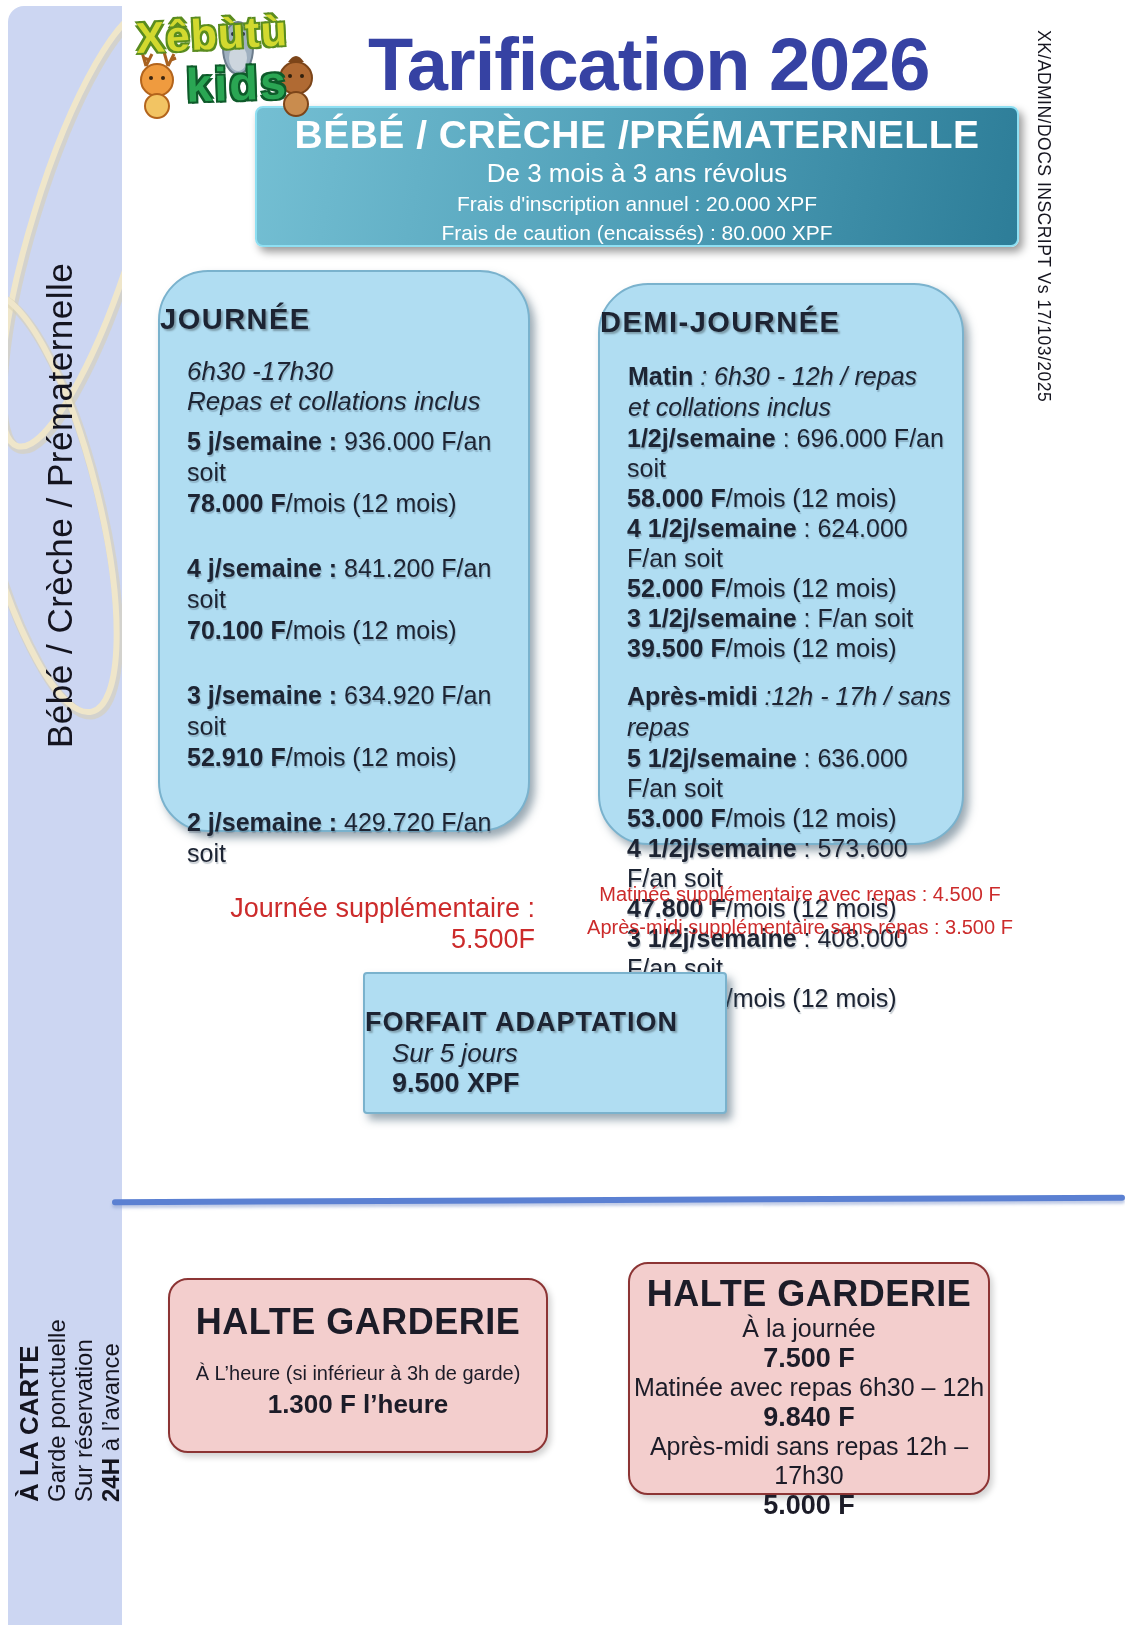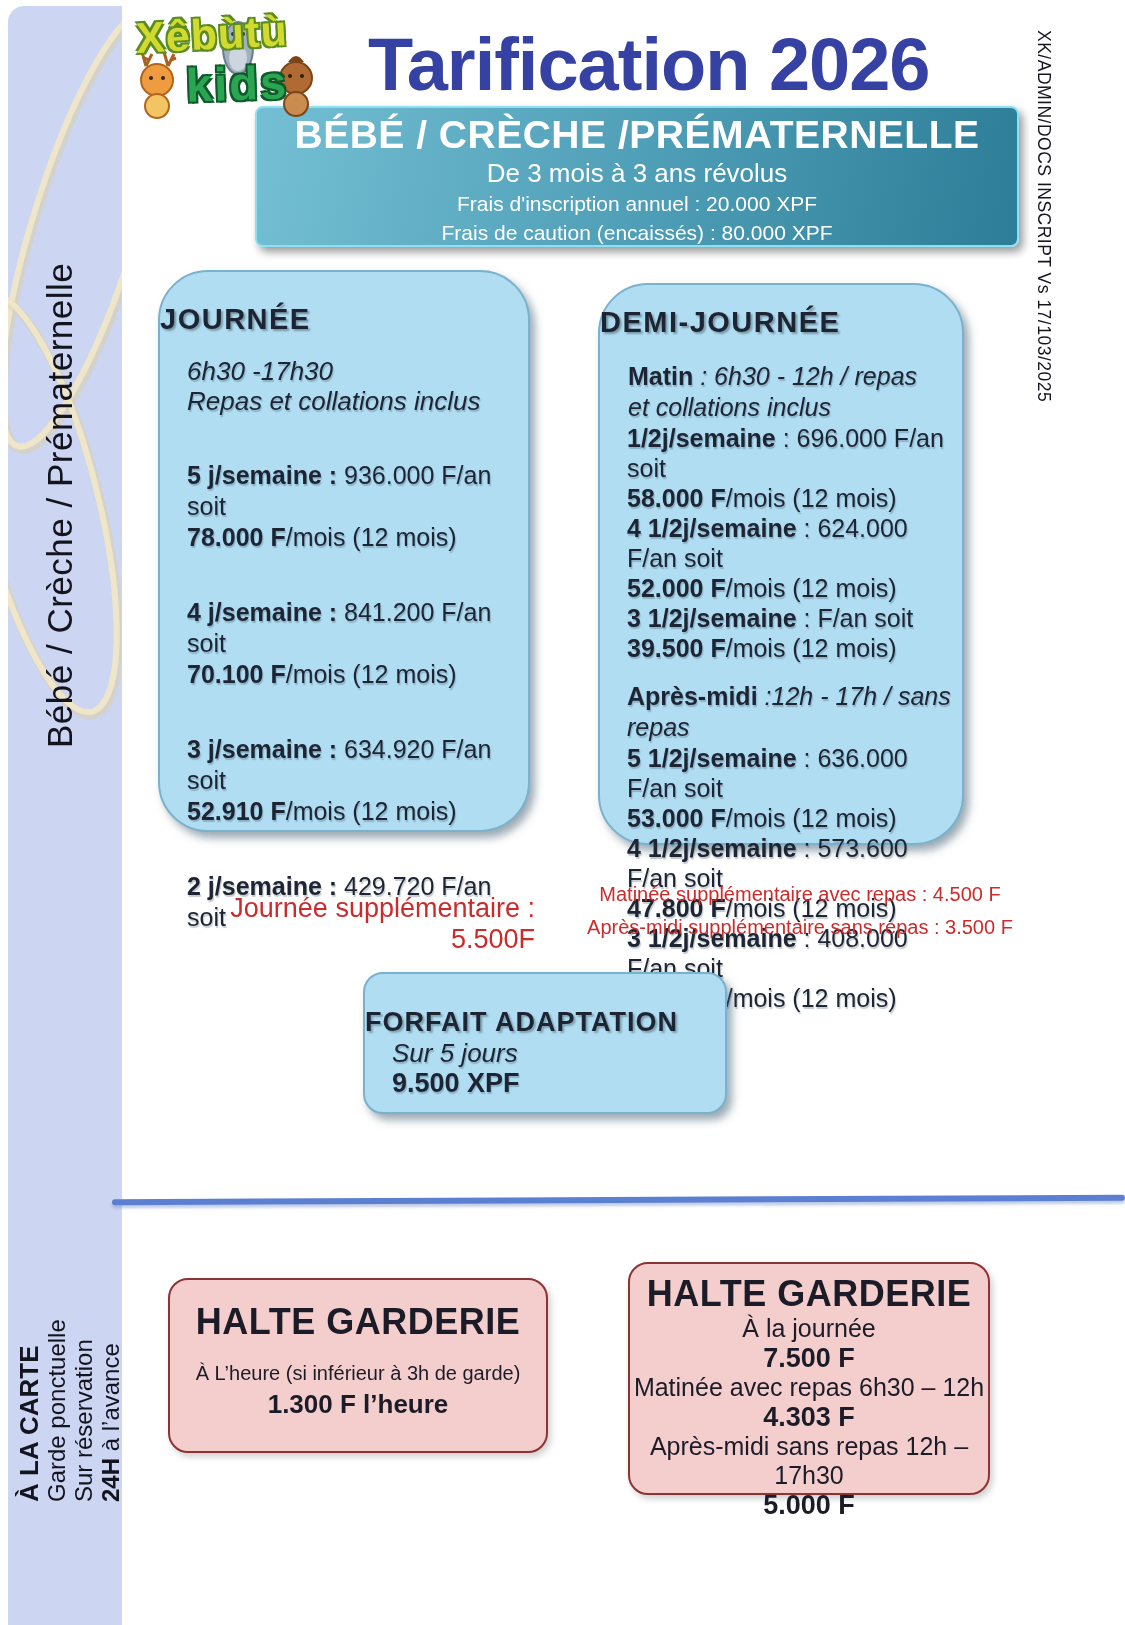--- a/index.html
+++ b/index.html
@@ -47,39 +47,39 @@
   .blue-box { position:absolute; background:#b0ddf2; border:2px solid #7ab2cd;
               box-shadow:5px 6px 9px rgba(55,85,105,.5); text-align:left; color:#1d2433; }
   .journee-card { left:158px; top:270px; width:372px; height:562px; border-radius:50px; padding-top:30px; }
   .demi-card    { left:598px; top:283px; width:366px; height:562px; border-radius:50px; padding-top:20px; }
   .card-title { font-size:29px; font-weight:bold; letter-spacing:1.5px; line-height:34px;
                 text-shadow:2px 2px 2px rgba(0,0,0,.3); }
   .it { font-style:italic; }
   .journee-hours { margin-top:20px; font-size:26px; line-height:30px; }
   .journee-note  { font-size:26px; line-height:30px; }
   .p-row { font-size:25px; }
-  .p-row .a-line { line-height:31px;margin-top:44px; }
+  .p-row .a-line { line-height:31px; }
   .p-row .m-line { line-height:31px; }
   .journee-card .p-row { margin-top:34px; }
   .journee-card .p-row.first { margin-top:10px; }
   .b { font-weight:bold; }
   .shaded { text-shadow:1px 1.5px 1px rgba(60,80,100,.3);padding-left:27px; }
 
   .sub-header { margin-top:22px; font-size:25px; line-height:31px; padding:0 28px; }
   .demi-row { font-size:25px; line-height:30px; }
   .apm-header { margin-top:18px; font-size:25px; line-height:31px; }
 
   
   .suppl-left { position:absolute; left:155px; top:893px; width:380px; text-align:right;
                 color:#cc2b2b; font-size:27px; }
   .suppl-right { position:absolute; left:560px; top:878px; width:480px; text-align:center;
                  color:#cc2b2b; font-size:20px; line-height:33px; }
 
   
-  .forfait-card { left:363px; top:972px; width:364px; height:142px; border-radius:20px; padding-top:32px; }
+  .forfait-card { left:363px; top:972px; width:364px; height:142px; border-radius:4px; padding-top:32px; }
   .forfait-title { font-size:27px; font-weight:bold; letter-spacing:1px; line-height:32px;
                    text-shadow:2px 2px 2px rgba(0,0,0,.28); }
   .forfait-sub   { font-size:26px; line-height:30px; }
   .forfait-price { font-size:27px; font-weight:bold; line-height:30px; }
 
   
   .divider { position:absolute; left:112px; top:1197px; width:1013px; height:6px;
              background:#5b80d2; border-radius:3px; transform:rotate(-.25deg);
              box-shadow:0 3px 3px rgba(140,160,210,.55); }
 
@@ -222,20 +222,20 @@
     <div class="halte-title">HALTE GARDERIE</div>
     <div class="hh-desc">À L’heure (si inférieur à 3h de garde)</div>
     <div class="hh-price">1.300 F l’heure</div>
   </div>
 
   <div class="pink-box halte-day-card">
     <div class="halte-title">HALTE GARDERIE</div>
     <div class="hj-line">À la journée</div>
     <div class="hj-price">7.500 F</div>
     <div class="hj-line">Matinée avec repas 6h30 – 12h</div>
-    <div class="hj-price">4.303 F</div>
+    <div class="hj-price">9.840 F</div>
     <div class="hj-line">Après-midi sans repas 12h – 17h30</div>
     <div class="hj-price">5.000 F</div>
   </div>
 
   <div class="doc-ref">XK/ADMIN/DOCS INSCRIPT Vs 17/103/2025</div>
 
 </div>
 
 </body></html>

